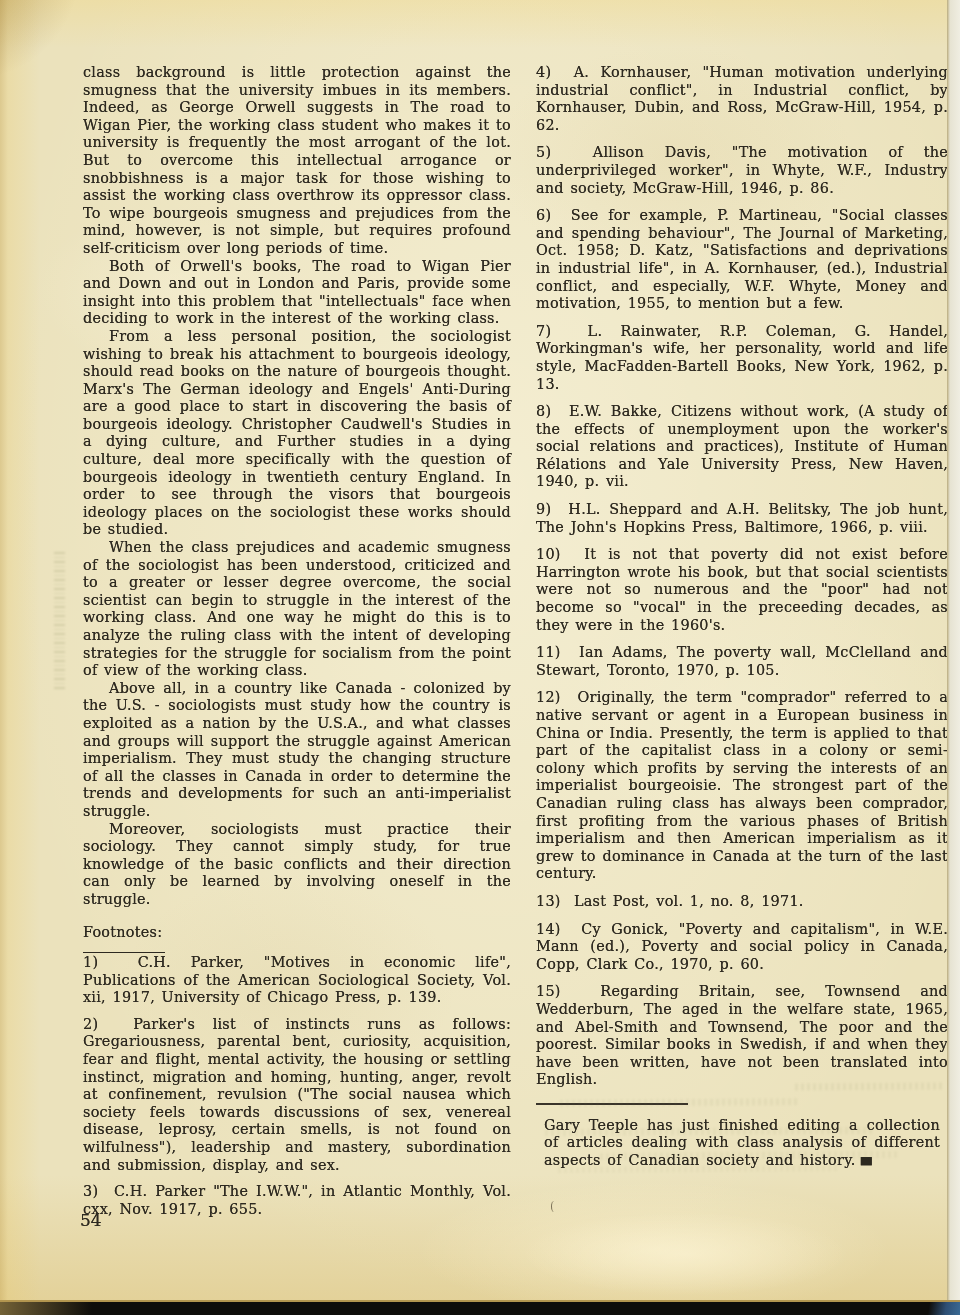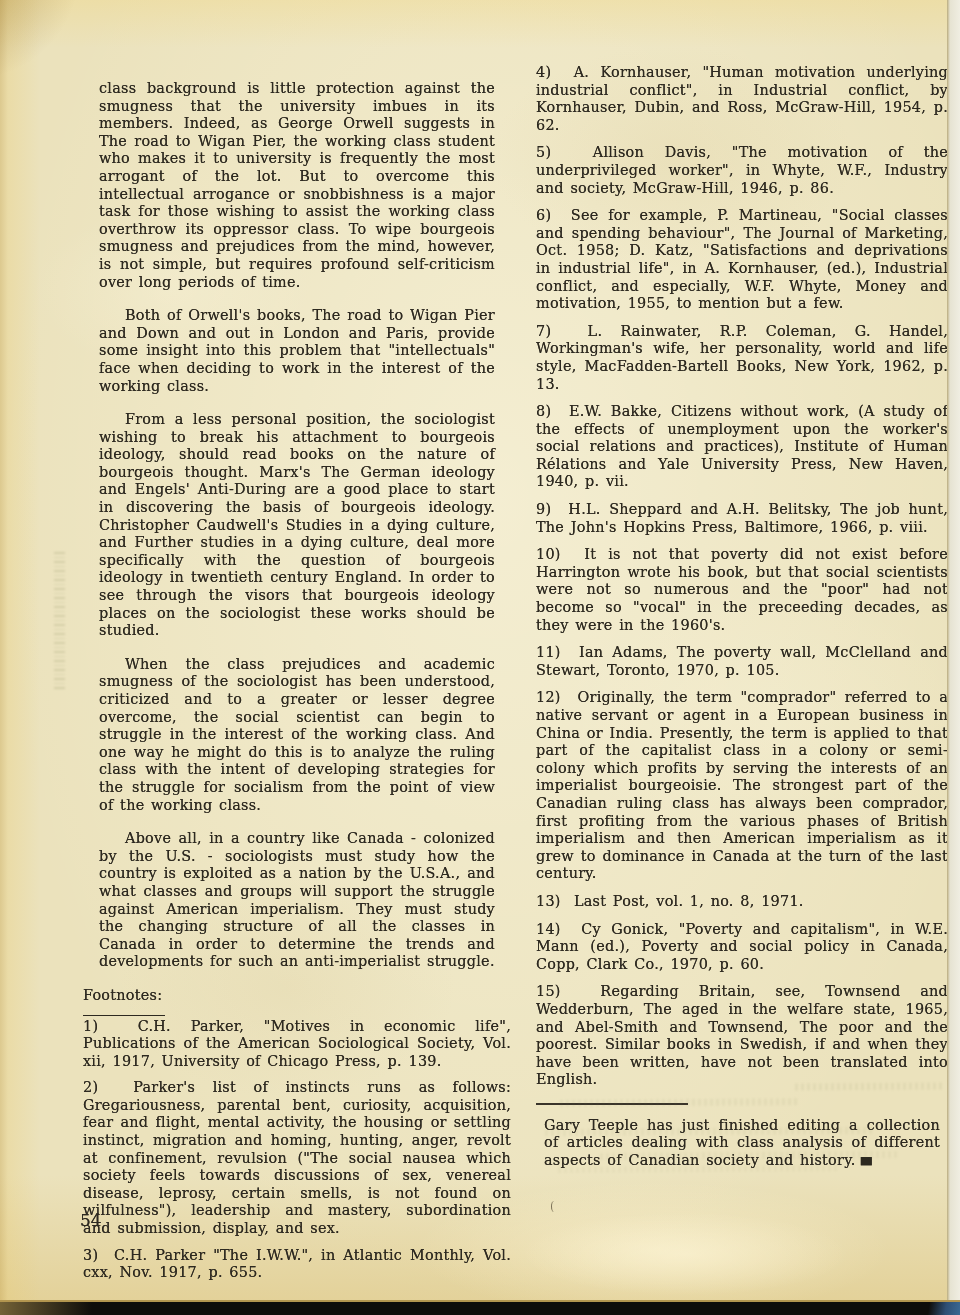--- a/index.html
+++ b/index.html
@@ -19,21 +19,21 @@
     radial-gradient(ellipse 200px 120px at 18% 22%, rgba(255,250,230,.25), transparent 70%),
     radial-gradient(ellipse 260px 160px at 70% 12%, rgba(214,196,140,.20), transparent 70%),
     radial-gradient(ellipse 300px 200px at 80% 55%, rgba(255,250,228,.20), transparent 70%),
     radial-gradient(ellipse 240px 160px at 30% 75%, rgba(213,196,142,.18), transparent 70%),
     radial-gradient(ellipse 330px 95px at 68% 95%, rgba(255,247,216,.50), transparent 72%);}
   .col{position:absolute;top:64px;font-size:14.4px;line-height:17.6px;
        letter-spacing:.25px;word-spacing:1.8px;text-align:justify;
        text-shadow:0 0 .5px rgba(45,40,30,.85);}
   .col-left{left:83px;width:428px;}
   .col-right{left:536px;width:412px;}
-  p.para{margin:16px;}
+  p.para{margin:0;}
   p.para.indent{text-indent:26px;}
   p.fn{margin:0 0 9px 0;}
   .col-right p.fn{margin-bottom:10px;}
   .u{text-decoration-thickness:1.1px;text-underline-offset:2.6px;}
   .fn-heading{margin:15px 0 13px 0;font-size:14.4px;font-weight:normal;}
   .fn-heading .hd{border-bottom:1.7px solid currentColor;padding-bottom:12px;padding-right:3px;}
   .end-rule{width:152px;border:none;border-top:2px solid #3a342a;margin:14px 0 12px 0;}
   .closing{margin:8px;}
   .end-mark{display:inline-block;transform:scaleY(.75);margin-left:4px;}
   .page-number{position:absolute;left:80px;top:1210px;font-size:17px;
@@ -67,20 +67,21 @@
 <div class="scan">
   <div class="texture"></div>
 
   <div class="col col-left">
     <div>
         <p class="para"><span>class background is little protection against the smugness that the university imbues in its members. Indeed, as George Orwell suggests in </span><span class="u">The road to Wigan Pier</span><span>, the working class student </span><span class="u">who makes it</span><span> to university is frequently the most arrogant of the lot. But to overcome this intellectual arrogance or snobbishness is a major task for those wishing to assist the working class overthrow its oppressor class. To wipe bourgeois smugness and prejudices from the mind, however, is not simple, but requires profound self-criticism over long periods of time.</span></p>
         <p class="para indent"><span>Both of Orwell's books, </span><span class="u">The road to Wigan Pier</span><span> and </span><span class="u">Down and out in London and Paris</span><span>, provide some insight into this problem that "intellectuals" face when deciding to work in the interest of the working class.</span></p>
         <p class="para indent"><span>From a less personal position, the sociologist wishing to break his attachment to bourgeois ideology, should read books on the nature of bourgeois thought. Marx's </span><span class="u">The German ideology</span><span> and Engels' </span><span class="u">Anti-During</span><span> are a good place to start in discovering the basis of bourgeois ideology. Christopher Caudwell's </span><span class="u">Studies in a dying culture</span><span>, and </span><span class="u">Further studies in a dying culture</span><span>, deal more specifically with the question of bourgeois ideology in twentieth century England. In order to see through the visors that bourgeois ideology places on the sociologist these works should be studied.</span></p>
         <p class="para indent"><span>When the class prejudices and academic smugness of the sociologist has been understood, criticized and to a greater or lesser degree overcome, the social scientist can begin to struggle in the interest of the working class. And one way he might do this is to analyze the ruling class with the intent of developing strategies for the struggle for socialism from the point of view of the working class.</span></p>
         <p class="para indent"><span>Above all, in a country like Canada - colonized by the U.S. - sociologists must study how the country is exploited as a nation by the U.S.A., and what classes and groups will support the struggle against American imperialism. They must study the changing structure of all the classes in Canada in order to determine the trends and developments for such an anti-imperialist struggle.</span></p>
+        <p class="para indent"><span>Moreover, sociologists must practice their sociology. They cannot simply study, for true knowledge of the basic conflicts and their direction can only be learned by involving oneself in the struggle.</span></p>
       </div>
     <h3 class="fn-heading"><span class="hd">Footnotes:</span></h3>
     <div>
         <p class="fn"><span>1)&nbsp; C.H. Parker, "Motives in economic life", </span><span class="u">Publications of the American Sociological Society</span><span>, Vol. xii, 1917, University of Chicago Press, p. 139.</span></p>
         <p class="fn"><span>2)&nbsp; Parker's list of instincts runs as follows: Gregariousness, parental bent, curiosity, acquisition, fear and flight, mental activity, the housing or settling instinct, migration and homing, hunting, anger, revolt at confinement, revulsion ("The social nausea which society feels towards discussions of sex, venereal disease, leprosy, certain smells, is not found on wilfulness"), leadership and mastery, subordination and submission, display, and sex.</span></p>
         <p class="fn"><span>3)&nbsp; C.H. Parker "The I.W.W.", in </span><span class="u">Atlantic Monthly</span><span>, Vol. cxx, Nov. 1917, p. 655.</span></p>
       </div>
   </div>
 
   <div class="col col-right">

